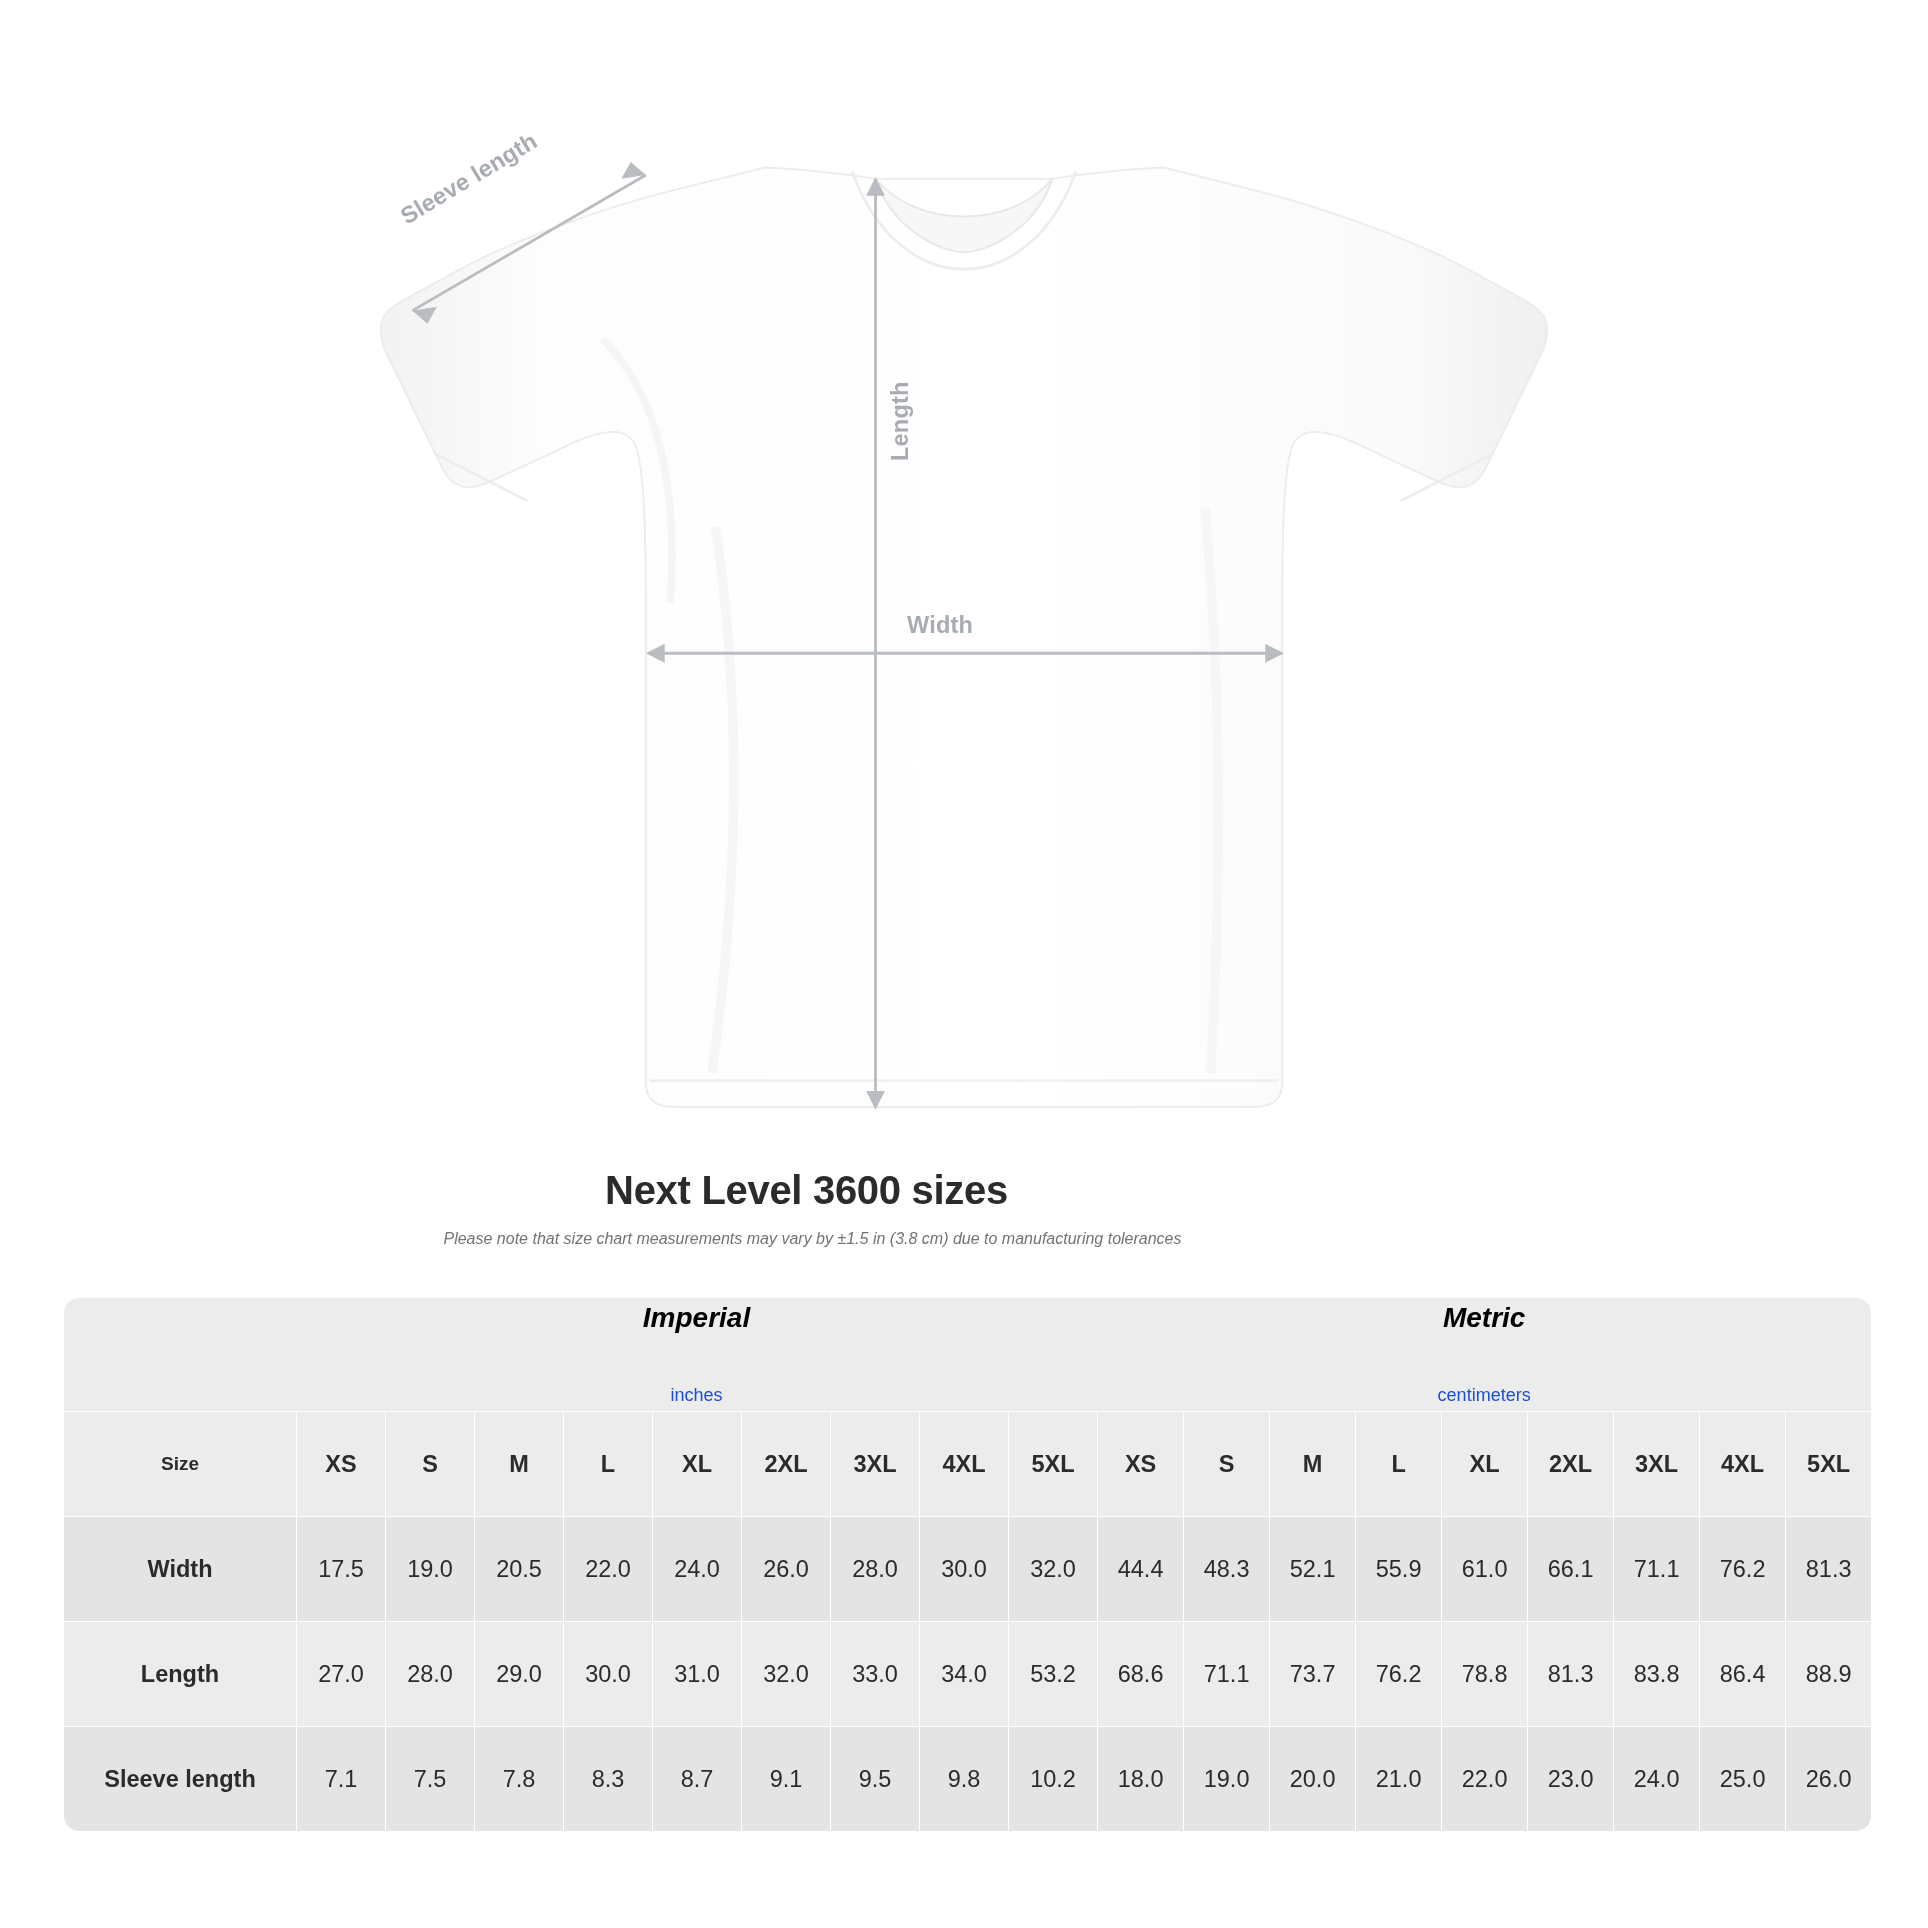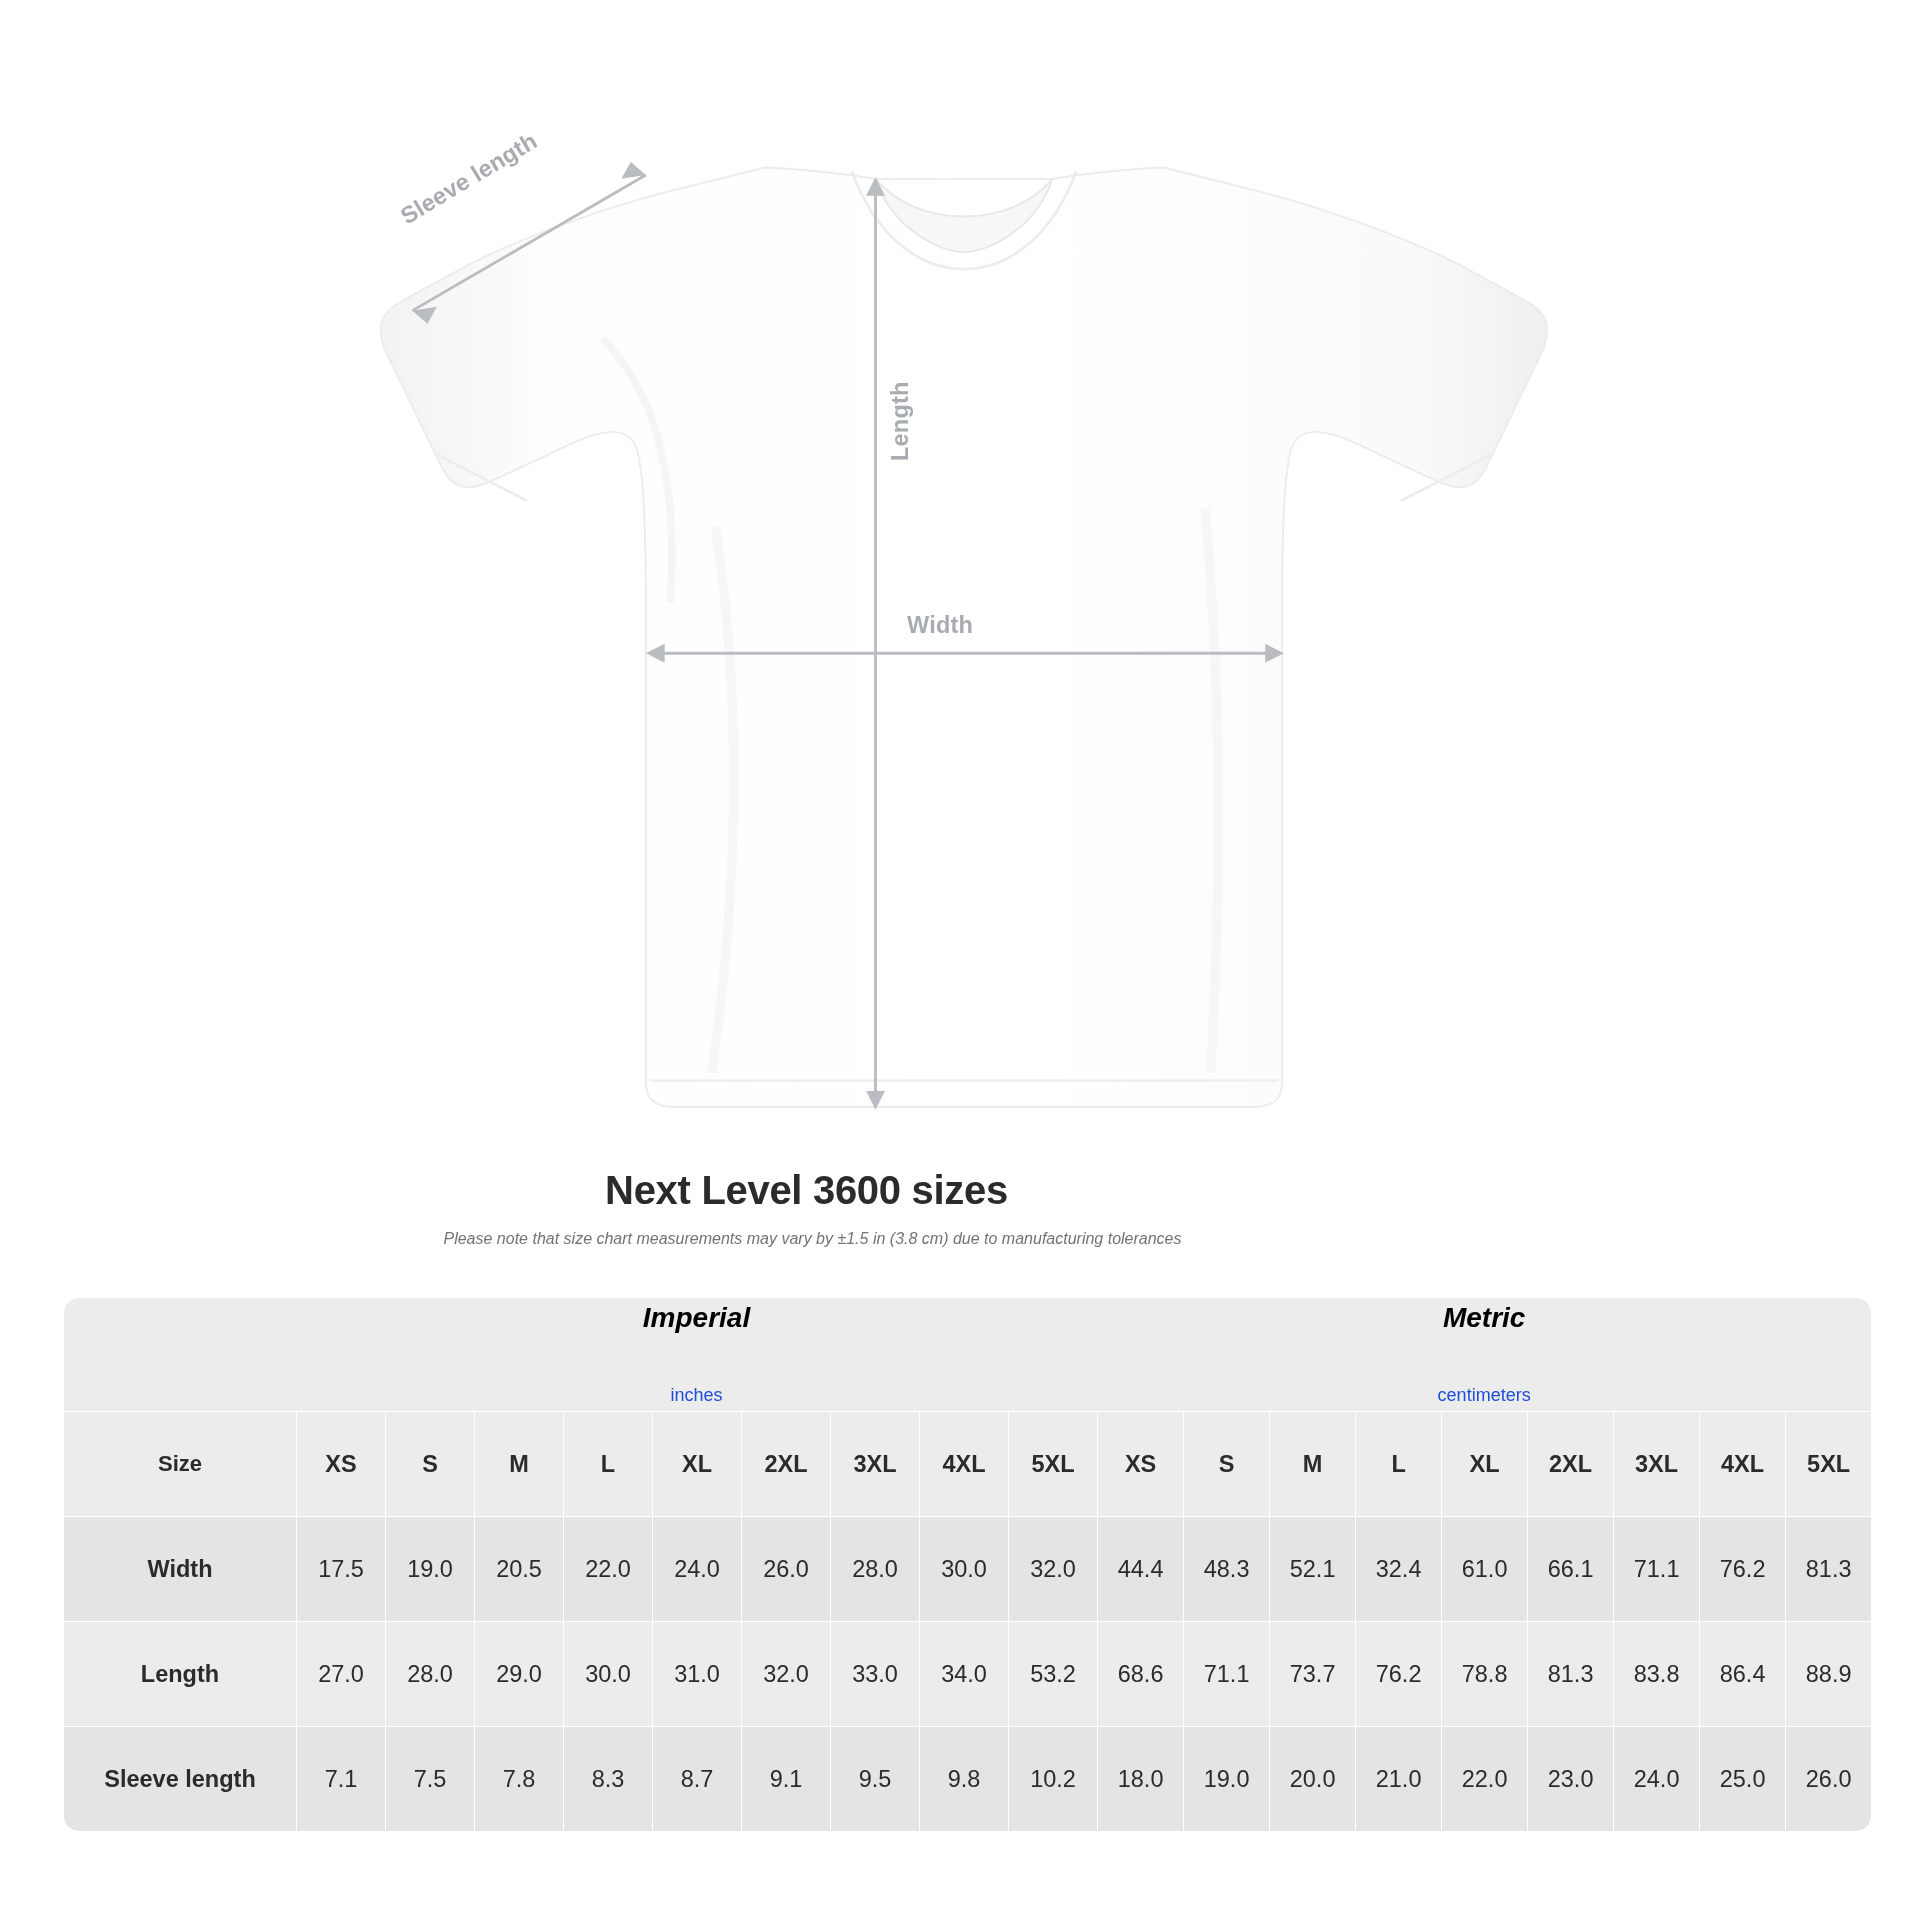--- a/index.html
+++ b/index.html
@@ -127,21 +127,21 @@
   .row-label {
     background: #ececec;
     font-size: 23.5px;
     font-weight: bold;
     color: #2b2b2b;
     text-align: center;
     vertical-align: middle;
     height: 104px;
   }
   .head-row .row-label {
-    font-size: 22px;
+    font-size: 19px;
   }
   .cell {
     background: #ececec;
     text-align: center;
     vertical-align: middle;
     font-size: 23.5px;
     color: #2b2b2b;
     height: 104px;
     border-left: 1.9px solid #ffffff;
   }
@@ -328,21 +328,21 @@
           <td class="cell">20.5</td>
           <td class="cell">22.0</td>
           <td class="cell">24.0</td>
           <td class="cell">26.0</td>
           <td class="cell">28.0</td>
           <td class="cell">30.0</td>
           <td class="cell">32.0</td>
           <td class="cell">44.4</td>
           <td class="cell">48.3</td>
           <td class="cell">52.1</td>
-          <td class="cell">32.4</td>
+          <td class="cell">55.9</td>
           <td class="cell">61.0</td>
           <td class="cell">66.1</td>
           <td class="cell">71.1</td>
           <td class="cell">76.2</td>
           <td class="cell last-cell">81.3</td>
         </tr>
 
         <tr class="body-row">
           <td class="row-label">Length</td>
           <td class="cell">27.0</td>

